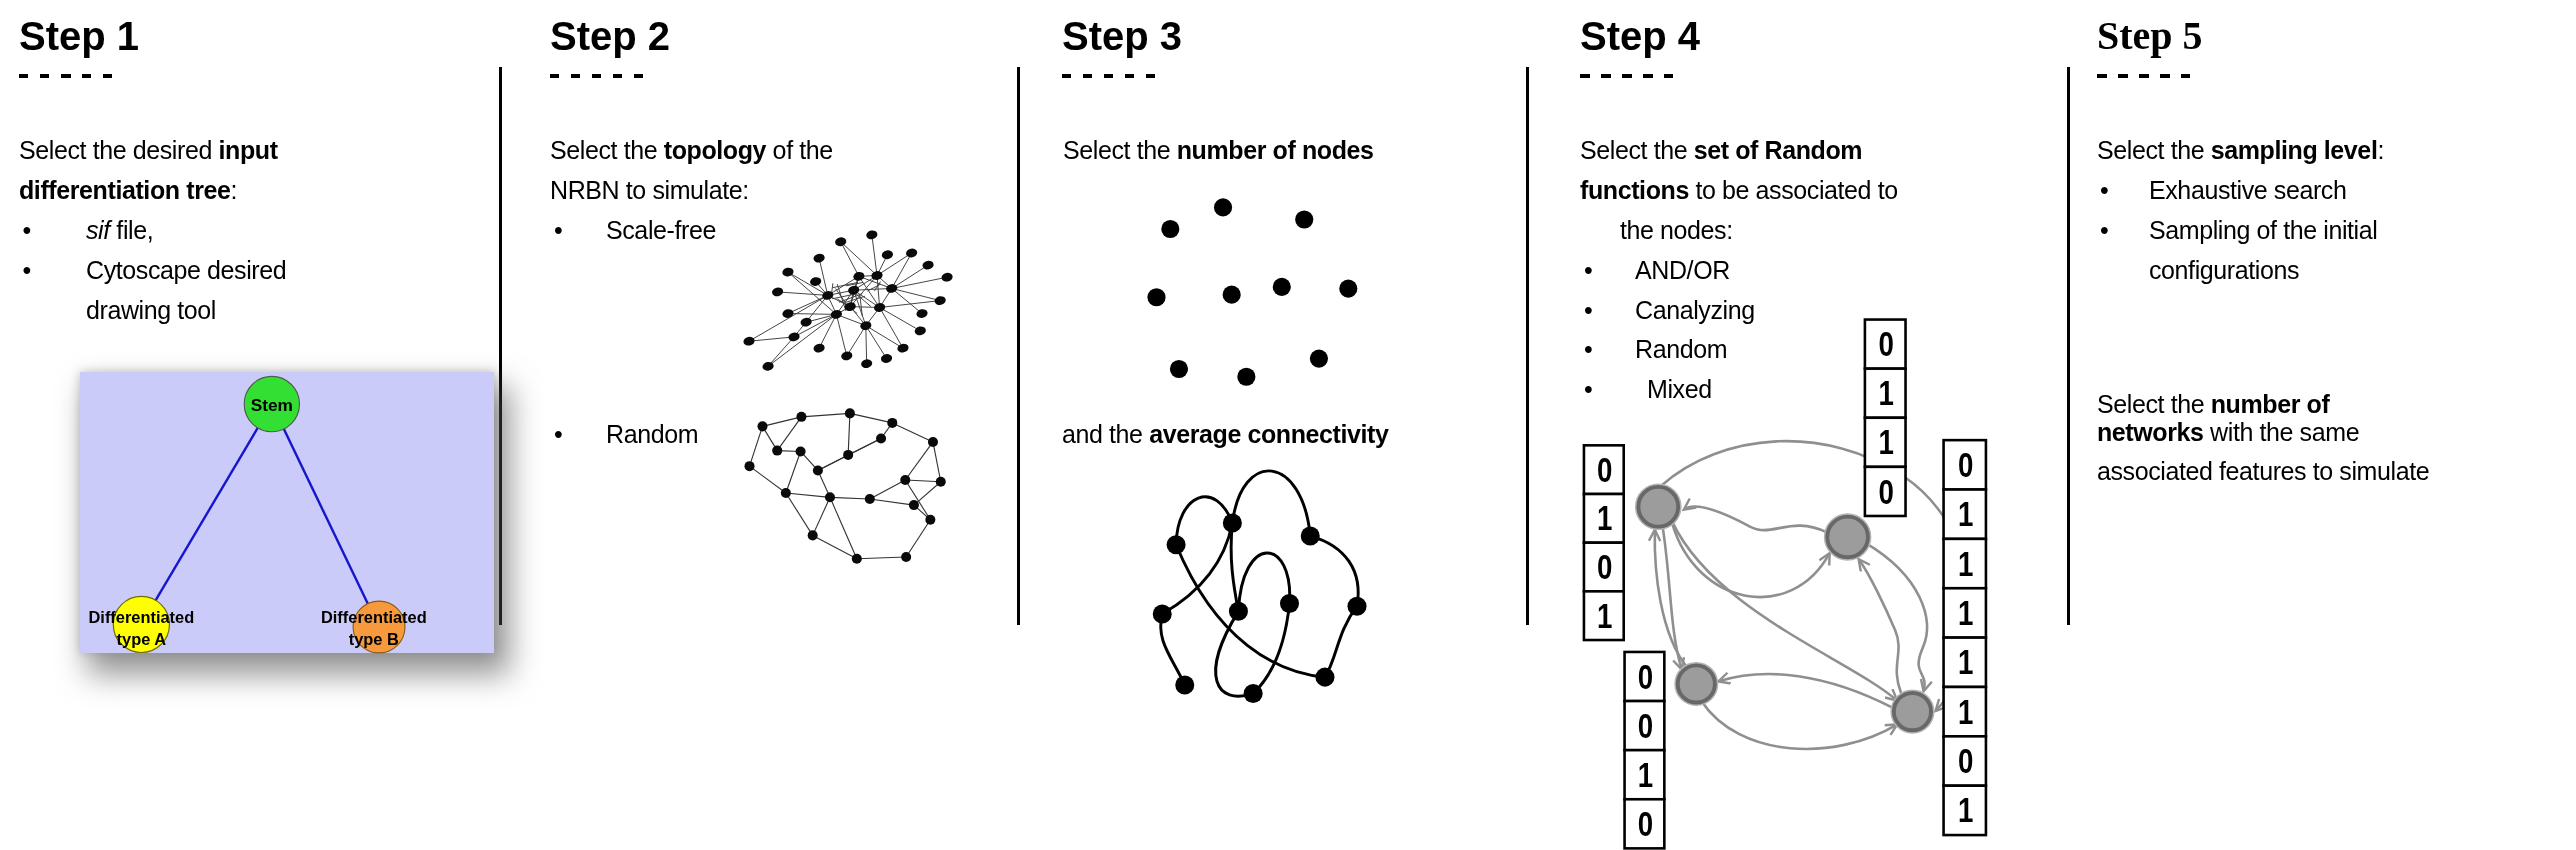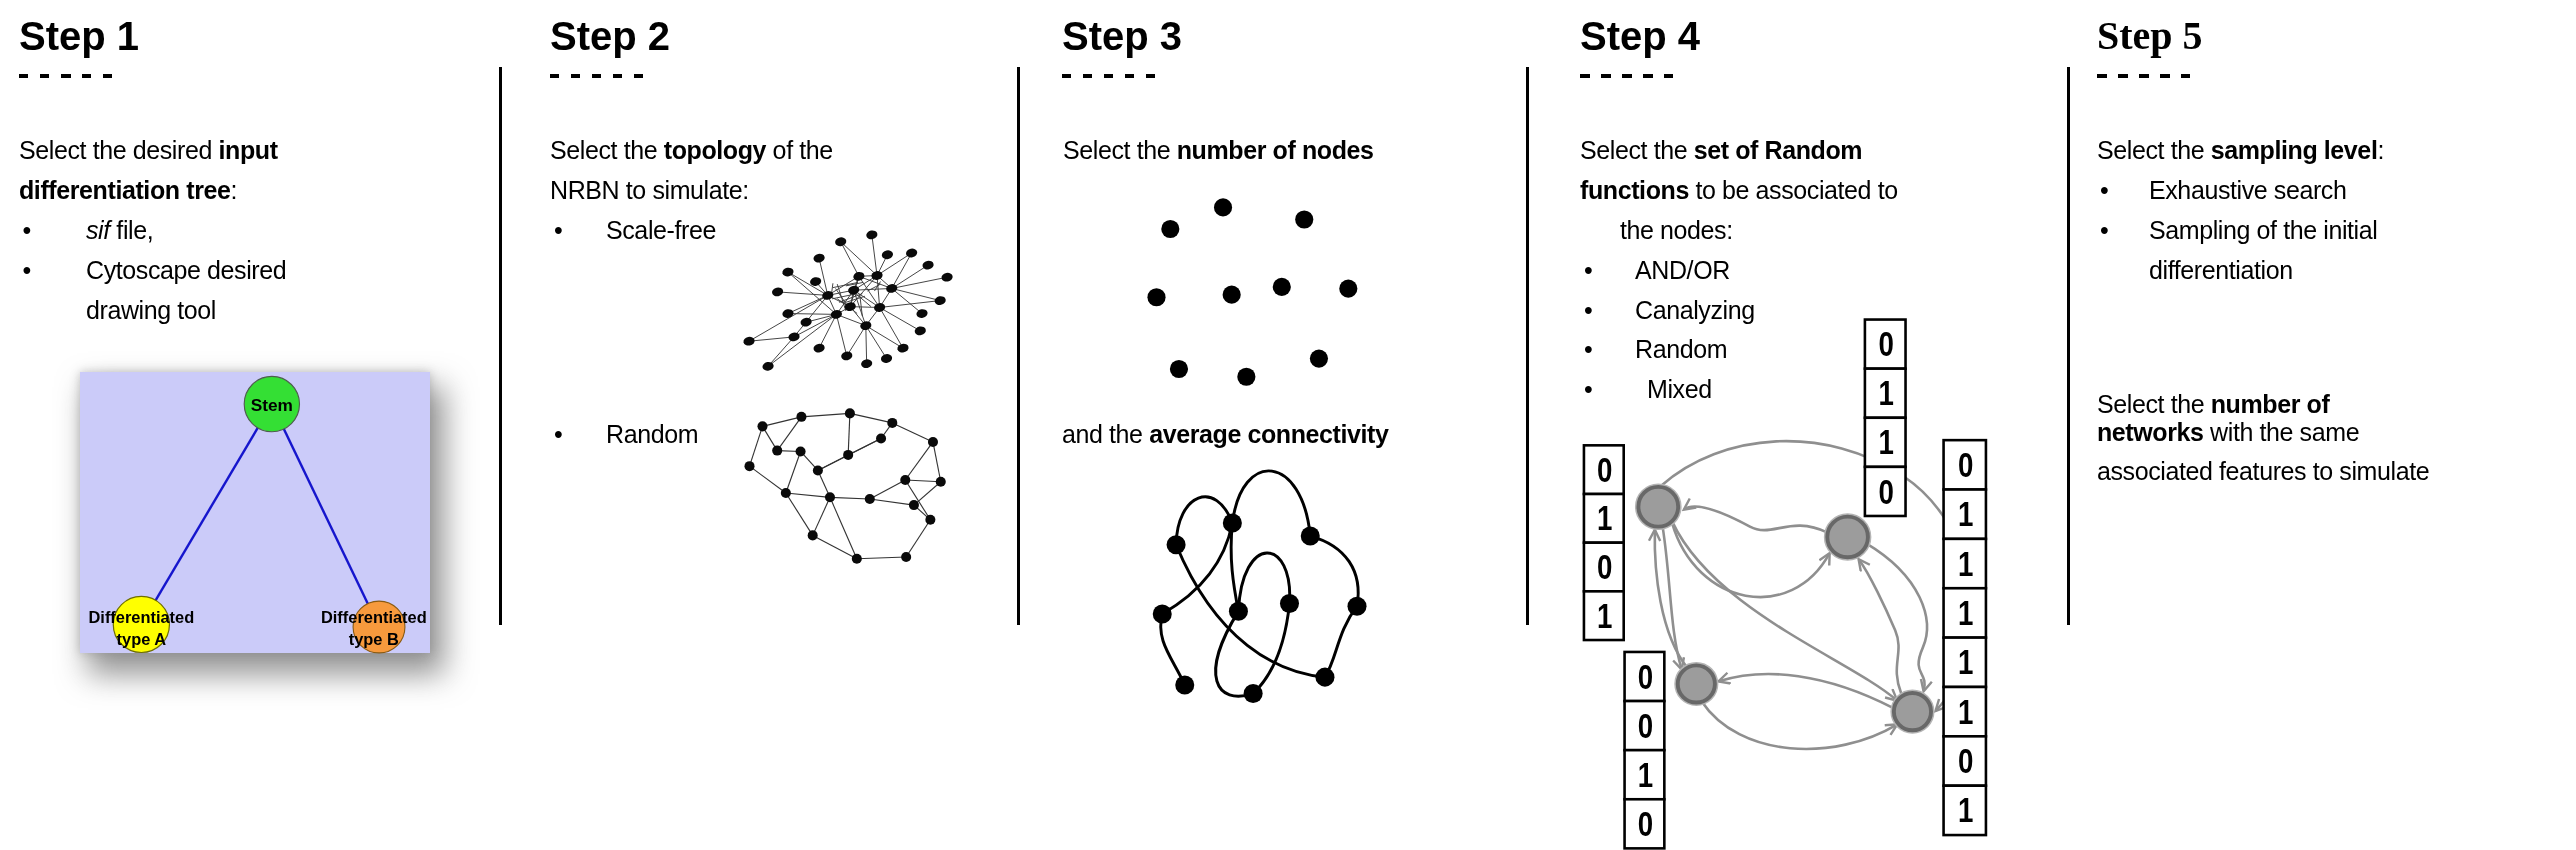--- a/index.html
+++ b/index.html
@@ -61,26 +61,26 @@
 <div class="ln" style="left:1584px;top:337px;">•</div>
 <div class="ln" style="left:1635px;top:337px;">Random</div>
 <div class="ln" style="left:1584px;top:377px;">•</div>
 <div class="ln" style="left:1635px;top:377px;margin-left:12px;">Mixed</div>
 
 <div class="ln" style="left:2097px;top:138px;">Select the <b>sampling level</b>:</div>
 <div class="ln" style="left:2100px;top:178px;">•</div>
 <div class="ln" style="left:2149px;top:178px;">Exhaustive search</div>
 <div class="ln" style="left:2100px;top:218px;">•</div>
 <div class="ln" style="left:2149px;top:218px;">Sampling of the initial</div>
-<div class="ln" style="left:2149px;top:258px;">differentiation</div>
+<div class="ln" style="left:2149px;top:258px;">configurations</div>
 <div class="ln" style="left:2097px;top:380px;margin-top:12px;">Select the <b>number of</b></div>
 <div class="ln" style="left:2097px;top:420px;"><b>networks</b> with the same</div>
 <div class="ln" style="left:2097px;top:459px;">associated features to simulate</div>
 
-<div id="tree" style="position:absolute;left:80px;top:372px;width:350px;height:281px;background:#CBCBF9;
+<div id="tree" style="position:absolute;left:80px;top:372px;width:414px;height:281px;background:#CBCBF9;
  box-shadow:0 0 8.7px rgba(130,130,130,0.45), 11.2px 18px 29px 4.3px rgba(75,75,75,0.6);">
 <svg width="350" height="281" viewBox="0 0 405 325" style="left:0;top:0;">
   <line x1="222" y1="37" x2="71" y2="292" stroke="#1616CD" stroke-width="2.8"></line>
   <line x1="222" y1="37" x2="346" y2="295" stroke="#1616CD" stroke-width="2.8"></line>
   <circle cx="222" cy="37" r="32" fill="#34DF34" stroke="#4e5e4e" stroke-width="1.3"></circle>
   <circle cx="71" cy="292" r="32.5" fill="#FFFF00" stroke="#6e6e00" stroke-width="1.4"></circle>
   <circle cx="346" cy="295" r="30" fill="#F79A3D" stroke="#8a5a10" stroke-width="1.3"></circle>
   <text x="222" y="45" font-size="20" font-weight="bold" text-anchor="middle">Stem</text>
   <text x="71" y="290" font-size="19" font-weight="bold" text-anchor="middle">Differentiated</text>
   <text x="71" y="316" font-size="19" font-weight="bold" text-anchor="middle">type A</text>

